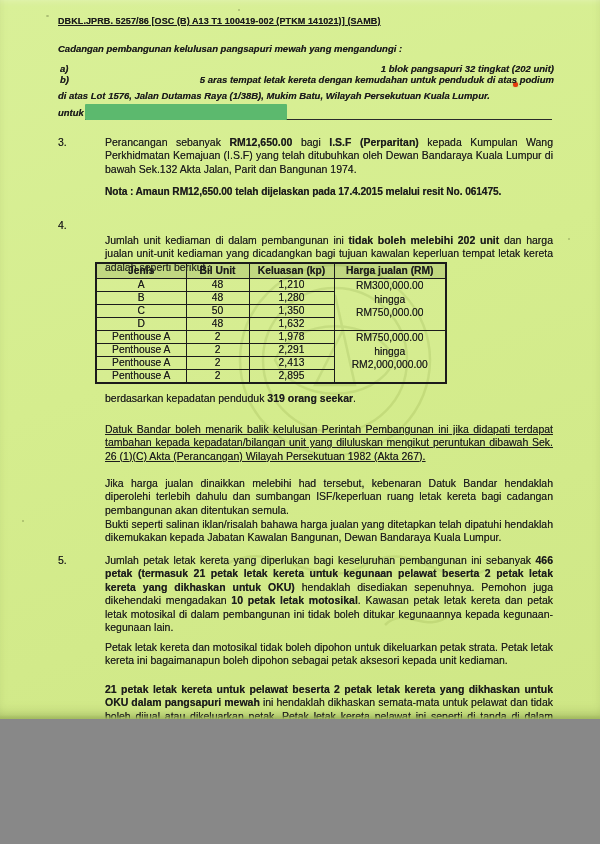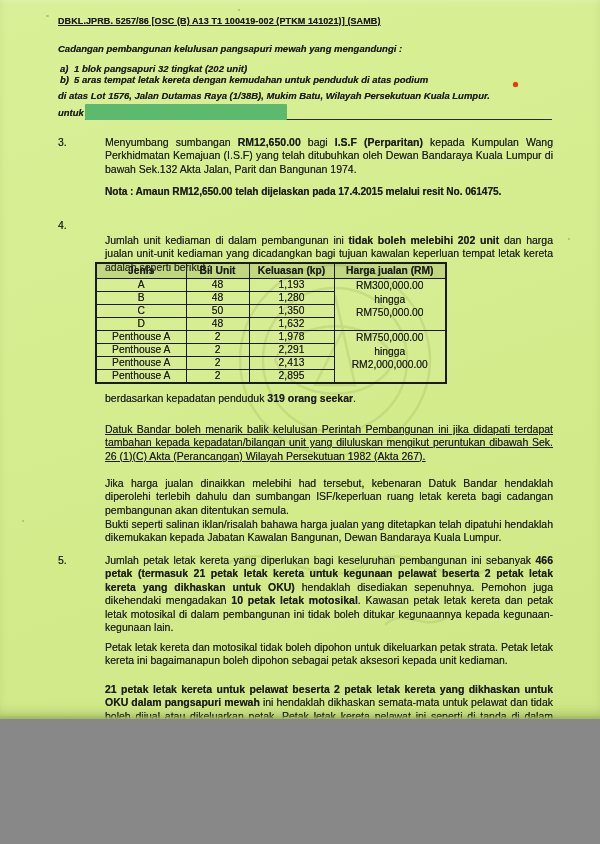--- a/index.html
+++ b/index.html
@@ -18,21 +18,21 @@
   .txt{text-shadow:0 0 .5px rgba(25,25,25,.65);}
   
   .ref{
     position:absolute;left:58px;top:16px;
     font-size:9px;font-weight:bold;letter-spacing:.1px;
     text-decoration:underline;white-space:nowrap;
   }
   .intro{font-style:italic;font-weight:bold;font-size:9.5px;line-height:11.2px;}
   .intro-title{position:absolute;left:58px;top:43px;}
   .intro-item-label{position:absolute;left:60px;width:12px;}
-  .intro-item-text{position:absolute;left:74px;width:480px;}
+  .intro-item-text{position:absolute;left:74px;width:480px;text-align:right;}
   .loc{position:absolute;left:58px;top:90px;width:500px;}
   .untuk{position:absolute;left:58px;top:107px;}
   .redact-bar{position:absolute;left:85px;top:104px;width:202px;height:16px;background:#5cb96e;border-radius:1px;}
   .untuk-line{position:absolute;left:85px;top:119px;width:467px;height:0;border-bottom:1.4px solid #2a2a2a;}
   
   .num{position:absolute;left:58px;font-size:10.5px;}
   .para{
     position:absolute;left:105px;width:448px;
     font-size:10.5px;line-height:13.4px;
     text-align:justify;
@@ -104,21 +104,21 @@
   <div class="intro-item-text intro txt" style="top:63px;">1 blok pangsapuri 32 tingkat (202 unit)</div>
   <div class="intro-item-label intro txt" style="top:74px;">b)</div>
   <div class="intro-item-text intro txt" style="top:74px;">5 aras tempat letak kereta dengan kemudahan untuk penduduk di atas podium</div>
   <div class="loc intro txt">di atas Lot 1576, Jalan Dutamas Raya (1/38B), Mukim Batu, Wilayah Persekutuan Kuala Lumpur.</div>
 
   <div class="untuk intro txt">untuk :</div>
   <div class="untuk-line"></div>
   <div class="redact-bar"></div>
 
   <div class="num txt" style="top:136px;">3.</div>
-  <div class="para txt" style="top:136px;"><span>Menyumbang sumbangan </span><span class="b">RM12,650.00</span><span> bagi </span><span class="b">I.S.F (Perparitan)</span><span> kepada Kumpulan Wang Perkhidmatan Kemajuan (I.S.F) yang telah ditubuhkan oleh Dewan Bandaraya Kuala Lumpur di bawah Sek.132 Akta Jalan, Parit dan Bangunan 1974.</span></div>
+  <div class="para txt" style="top:136px;"><span>Perancangan sebanyak </span><span class="b">RM12,650.00</span><span> bagi </span><span class="b">I.S.F (Perparitan)</span><span> kepada Kumpulan Wang Perkhidmatan Kemajuan (I.S.F) yang telah ditubuhkan oleh Dewan Bandaraya Kuala Lumpur di bawah Sek.132 Akta Jalan, Parit dan Bangunan 1974.</span></div>
   <div class="para b nowrap txt" style="top:185px;font-size:10.2px;">Nota : Amaun RM12,650.00 telah dijelaskan pada 17.4.2015 melalui resit No. 061475.</div>
 
   <div class="num txt" style="top:219px;">4.</div>
   <div class="para txt" style="top:234px;"><span>Jumlah unit kediaman di dalam pembangunan ini </span><span class="b">tidak boleh melebihi 202 unit</span><span> dan harga jualan unit-unit kediaman yang dicadangkan bagi tujuan kawalan keperluan tempat letak kereta adalah seperti berikut :</span></div>
 
   <table class="unit-table txt">
     <colgroup>
         <col style="width:90px">
         <col style="width:63px">
         <col style="width:85px">
@@ -127,21 +127,21 @@
     <tbody>
         <tr>
       <th>Jenis</th>
       <th>Bil Unit</th>
       <th>Keluasan (kp)</th>
       <th>Harga jualan (RM)</th>
     </tr>
     <tr>
       <td>A</td>
       <td>48</td>
-      <td>1,193</td>
+      <td>1,210</td>
       <td class="price" rowspan="4">
             <span>RM300,000.00</span>
             <span>hingga</span>
             <span>RM750,000.00</span>
           </td>
     </tr>
     <tr>
       <td>B</td>
       <td>48</td>
       <td>1,280</td>

